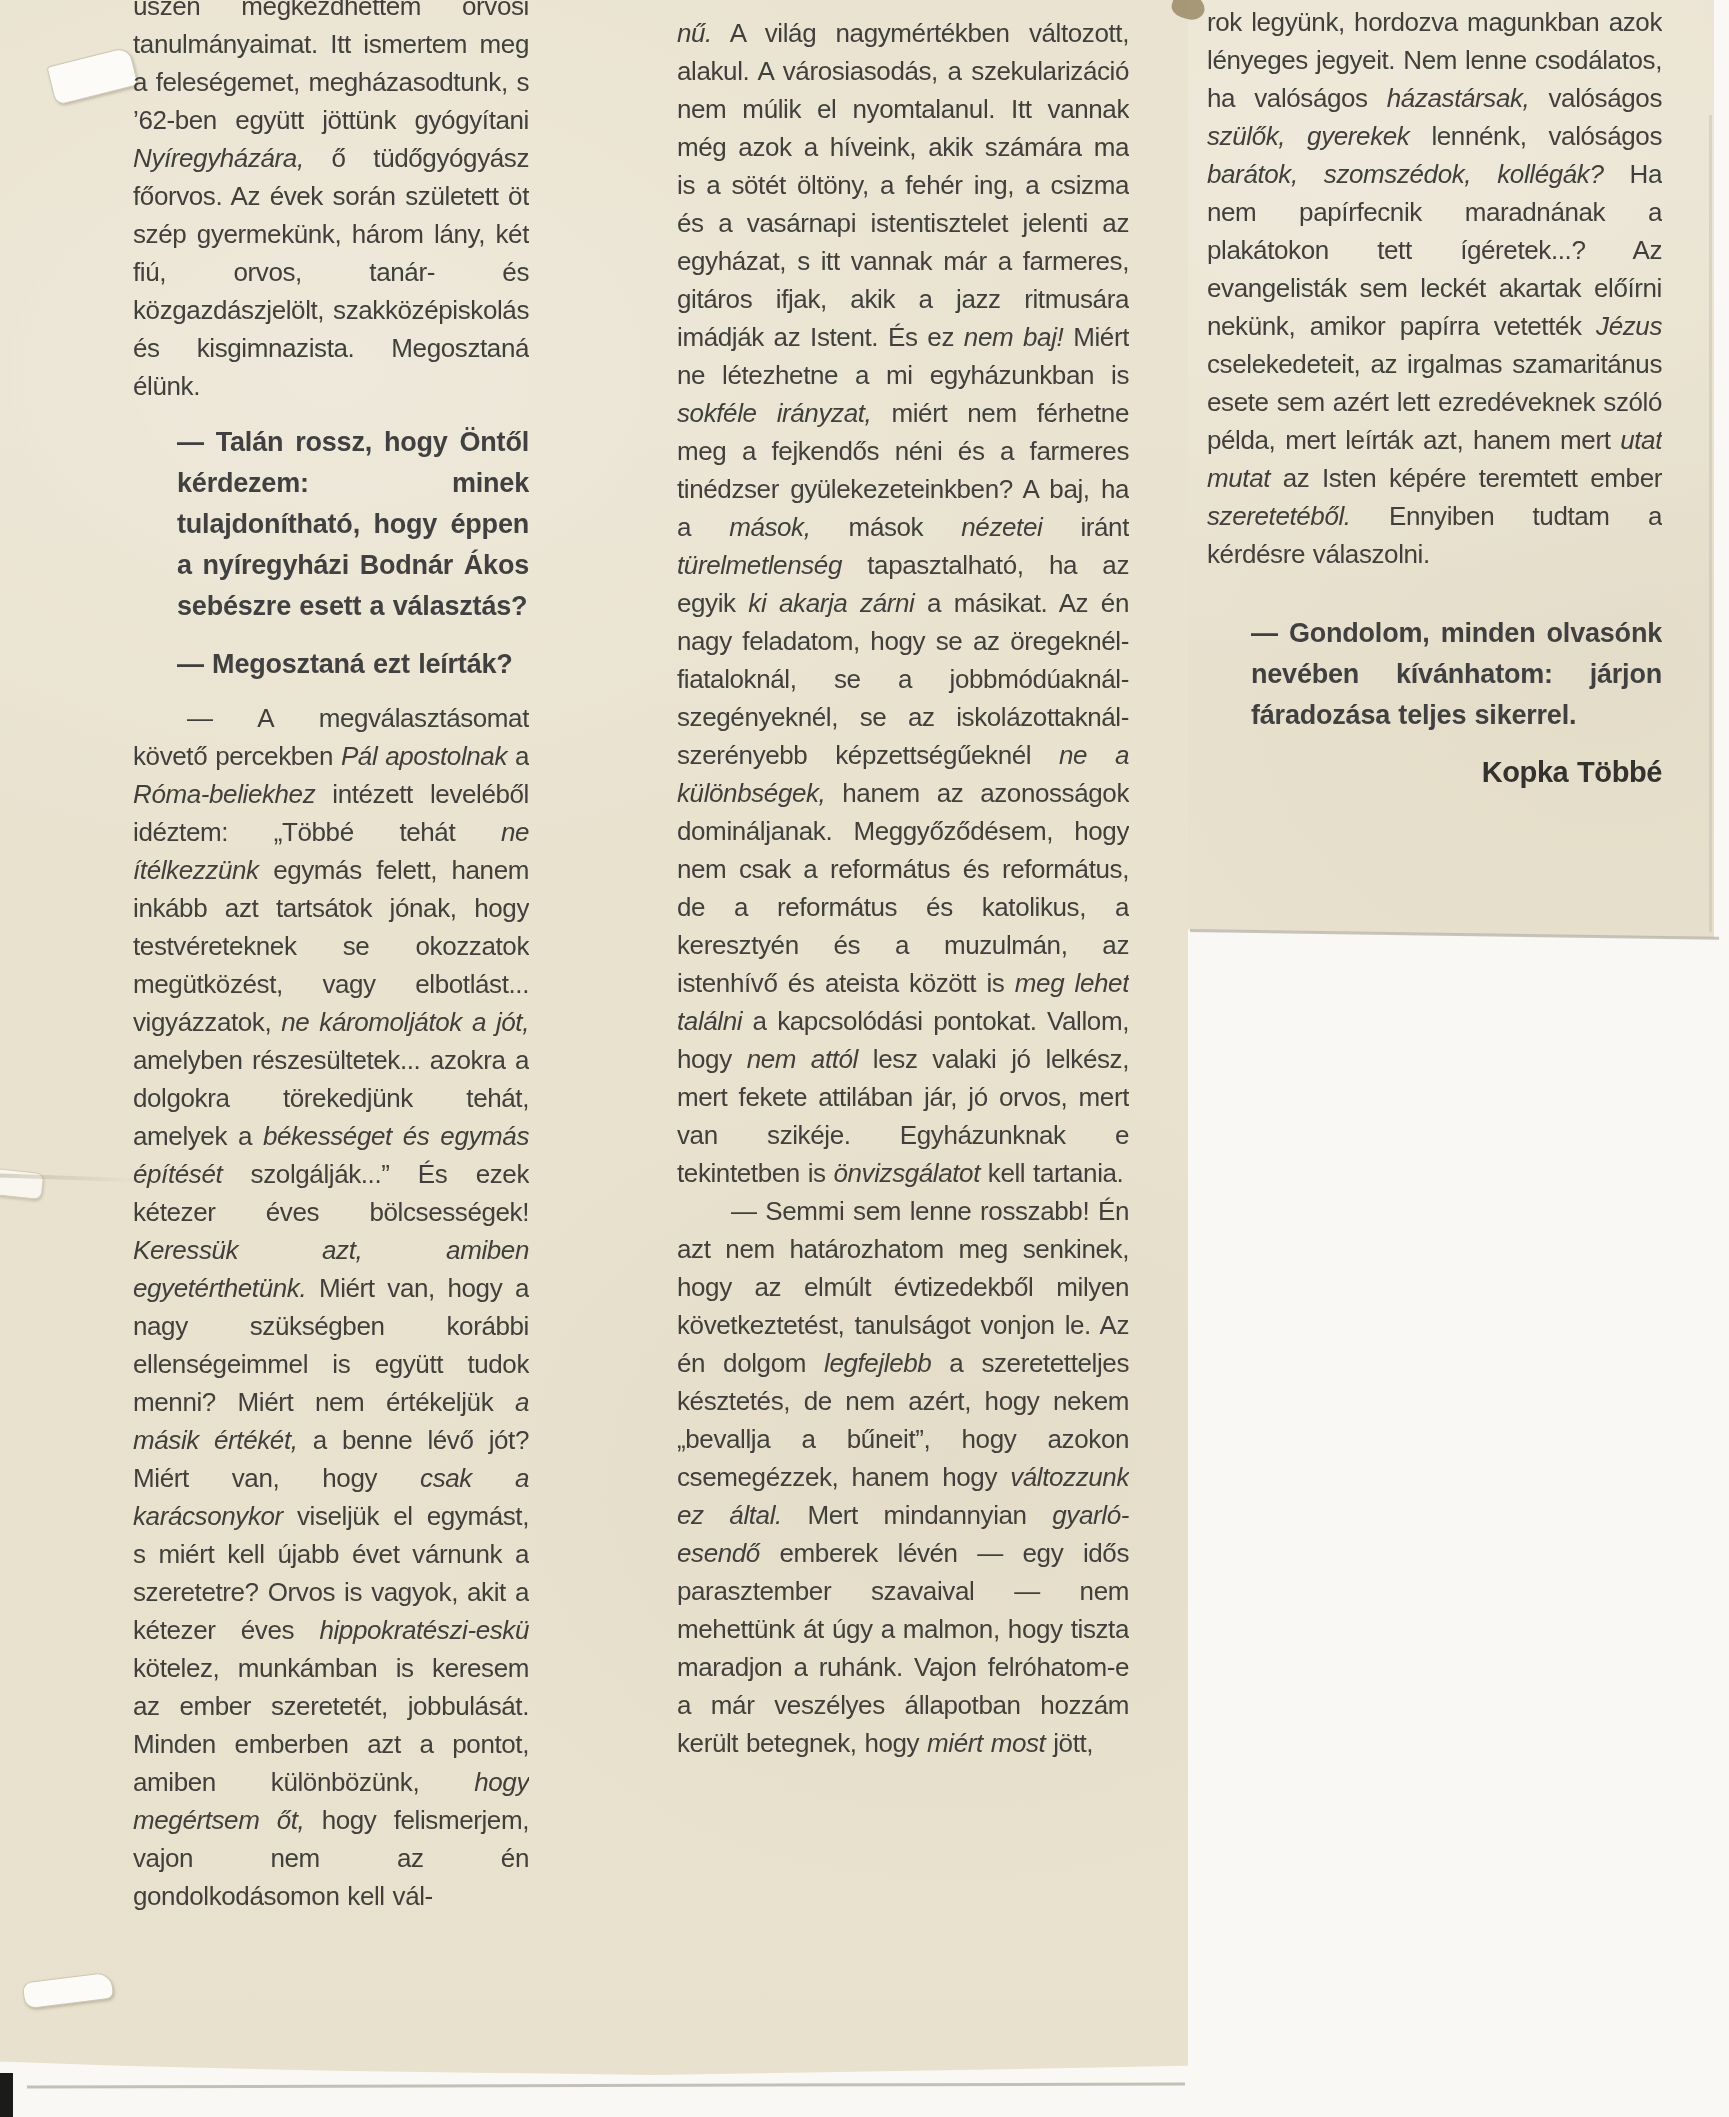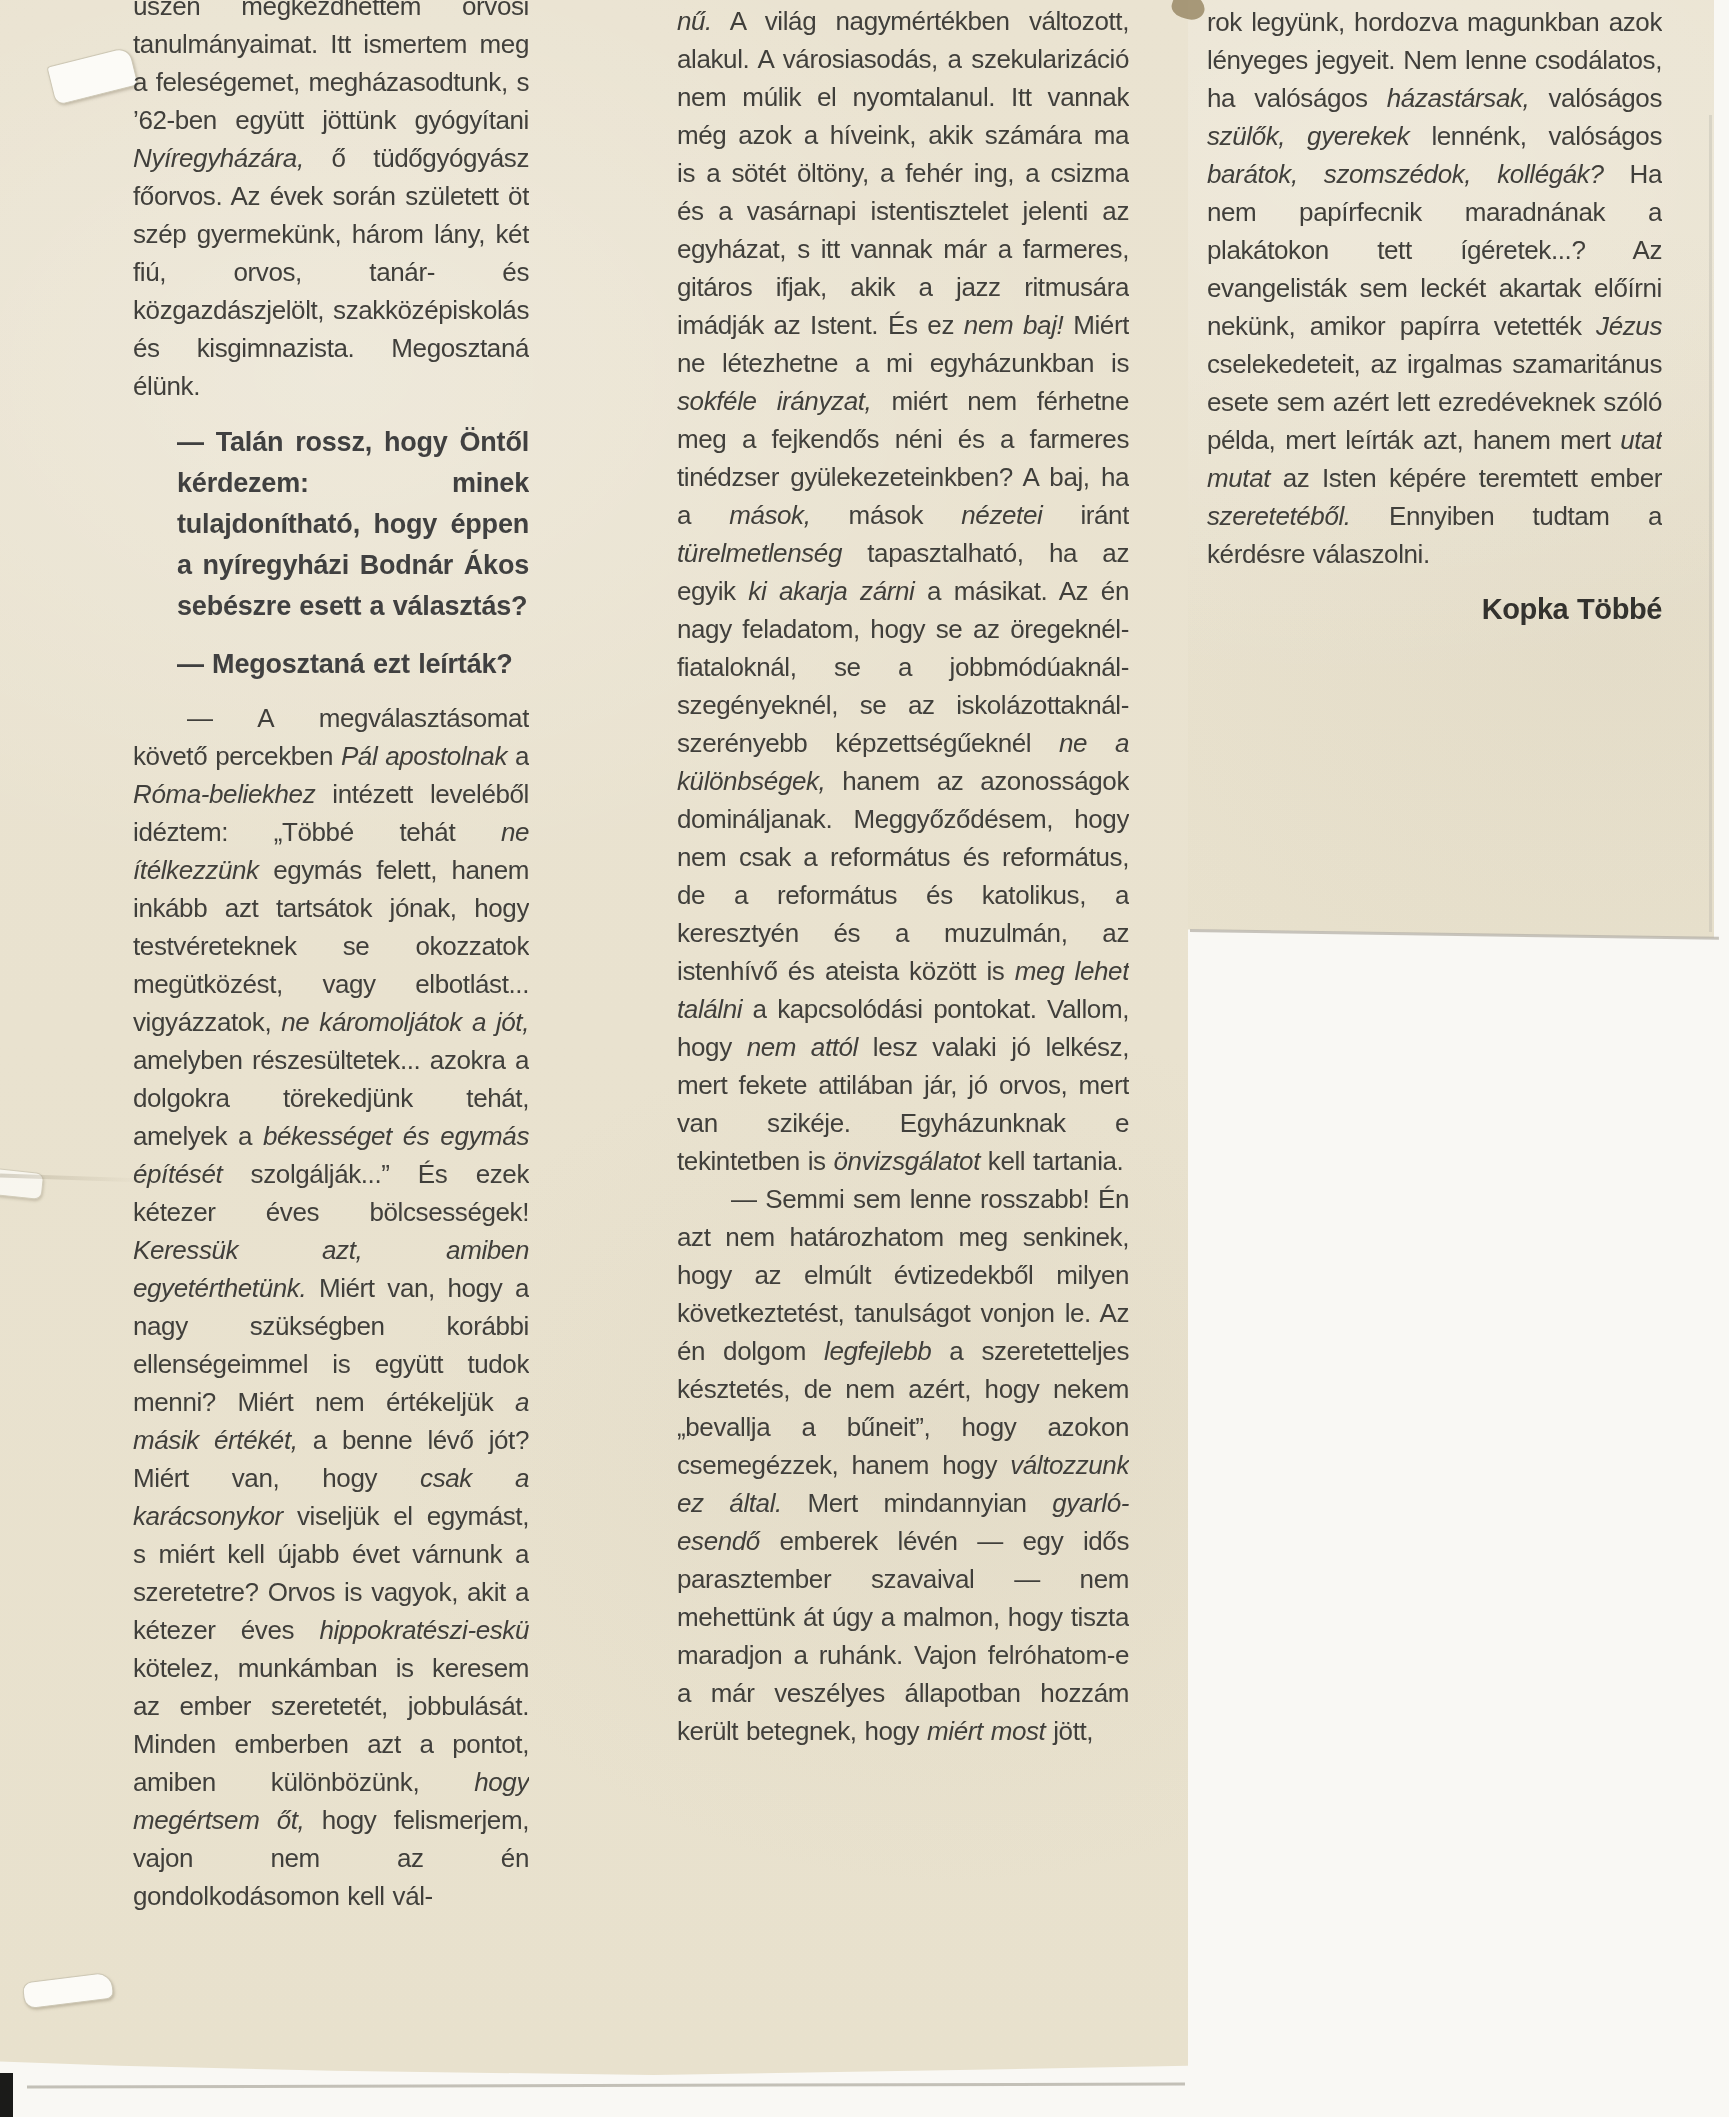--- a/index.html
+++ b/index.html
@@ -54,21 +54,21 @@
   
   .col{
     position:absolute;
     color:#403f3b;
     font-size:26px;line-height:38px;
     letter-spacing:-0.4px;word-spacing:1px;
     text-align:justify;
     overflow:hidden;
   }
   #col-1{left:133px;top:-13.4px;width:396px;height:2083px;}
-  #col-2{left:677px;top:2px;width:452px;height:2064px;}
+  #col-2{left:677px;top:14px;width:452px;height:2064px;}
   #col-3{left:1207px;top:3px;width:455px;height:913px;}
   .col p{margin:0;}
   .col p.bp{color:#403f3b;}
   .col p.ind{text-indent:54px;}
   .col p.q{
     font-weight:700;color:#404040;
     font-size:27px;line-height:41px;
     letter-spacing:-0.2px;
     margin:17.3px 0 13.4px 44px;
   }
@@ -105,17 +105,18 @@
       <p class="q"><span>— Talán rossz, hogy Öntől kérdezem: minek tulajdonítható, hogy éppen a nyíregyházi Bodnár Ákos sebészre esett a választás?</span></p>
       <p class="q"><span>— Megosztaná ezt leírták?</span></p>
       <p class="bp ind"><span>— A megválasztásomat követő percekben </span><i>Pál apostolnak</i><span> a </span><i>Róma-beliekhez</i><span> intézett leveléből idéztem: „Többé tehát </span><i>ne ítélkezzünk</i><span> egymás felett, hanem inkább azt tartsátok jónak, hogy testvéreteknek se okozzatok megütközést, vagy elbotlást... vigyázzatok, </span><i>ne káromoljátok a jót,</i><span> amelyben részesültetek... azokra a dolgokra törekedjünk tehát, amelyek a </span><i>békességet és egymás építését</i><span> szolgálják...” És ezek kétezer éves bölcsességek! </span><i>Keressük azt, amiben egyetérthetünk.</i><span> Miért van, hogy a nagy szükségben korábbi ellenségeimmel is együtt tudok menni? Miért nem értékeljük </span><i>a másik értékét,</i><span> a benne lévő jót? Miért van, hogy </span><i>csak a karácsonykor</i><span> viseljük el egymást, s miért kell újabb évet várnunk a szeretetre? Orvos is vagyok, akit a kétezer éves </span><i>hippokratészi-eskü</i><span> kötelez, munkámban is keresem az ember szeretetét, jobbulását. Minden emberben azt a pontot, amiben különbözünk, </span><i>hogy megértsem őt,</i><span> hogy felismerjem, vajon nem az én gondolkodásomon kell vál-</span></p>
     </div>
   <div id="col-2" class="col">
       <p class="bp"><i>nű.</i><span> A világ nagymértékben változott, alakul. A városiasodás, a szekularizáció nem múlik el nyomtalanul. Itt vannak még azok a híveink, akik számára ma is a sötét öltöny, a fehér ing, a csizma és a vasárnapi istentisztelet jelenti az egyházat, s itt vannak már a farmeres, gitáros ifjak, akik a jazz ritmusára imádják az Istent. És ez </span><i>nem baj!</i><span> Miért ne létezhetne a mi egyházunkban is </span><i>sokféle irányzat,</i><span> miért nem férhetne meg a fejkendős néni és a farmeres tinédzser gyülekezeteinkben? A baj, ha a </span><i>mások,</i><span> mások </span><i>nézetei</i><span> iránt </span><i>türelmetlenség</i><span> tapasztalható, ha az egyik </span><i>ki akarja zárni</i><span> a másikat. Az én nagy feladatom, hogy se az öregeknél-fiataloknál, se a jobbmódúaknál-szegényeknél, se az iskolázottaknál-szerényebb képzettségűeknél </span><i>ne a különbségek,</i><span> hanem az azonosságok domináljanak. Meggyőződésem, hogy nem csak a református és református, de a református és katolikus, a keresztyén és a muzulmán, az istenhívő és ateista között is </span><i>meg lehet találni</i><span> a kapcsolódási pontokat. Vallom, hogy </span><i>nem attól</i><span> lesz valaki jó lelkész, mert fekete attilában jár, jó orvos, mert van szikéje. Egyházunknak e tekintetben is </span><i>önvizsgálatot</i><span> kell tartania.</span></p>
       <p class="bp ind"><span>— Semmi sem lenne rosszabb! Én azt nem határozhatom meg senkinek, hogy az elmúlt évtizedekből milyen következtetést, tanulságot vonjon le. Az én dolgom </span><i>legfejlebb</i><span> a szeretetteljes késztetés, de nem azért, hogy nekem „bevallja a bűneit”, hogy azokon csemegézzek, hanem hogy </span><i>változzunk ez által.</i><span> Mert mindannyian </span><i>gyarló-esendő</i><span> emberek lévén — egy idős parasztember szavaival — nem mehettünk át úgy a malmon, hogy tiszta maradjon a ruhánk. Vajon felróhatom-e a már veszélyes állapotban hozzám került betegnek, hogy </span><i>miért most</i><span> jött,</span></p>
     </div>
   <div id="col-3" class="col">
   <p class="bp"><span>rok legyünk, hordozva magunkban azok lényeges jegyeit. Nem lenne csodálatos, ha valóságos </span><i>házastársak,</i><span> valóságos </span><i>szülők, gyerekek</i><span> lennénk, valóságos </span><i>barátok, szomszédok, kollégák?</i><span> Ha nem papírfecnik maradnának a plakátokon tett ígéretek...? Az evangelisták sem leckét akartak előírni nekünk, amikor papírra vetették </span><i>Jézus</i><span> cselekedeteit, az irgalmas szamaritánus esete sem azért lett ezredéveknek szóló példa, mert leírták azt, hanem mert </span><i>utat mutat</i><span> az Isten képére teremtett ember </span><i>szeretetéből.</i><span> Ennyiben tudtam a kérdésre válaszolni.</span></p>
+      <p class="q"><span>— Gondolom, minden olvasónk nevében kívánhatom: járjon fáradozása teljes sikerrel.</span></p>
       <div class="byline">Kopka Többé</div>
     </div>
 
 </div>
 
 
 </body></html>

